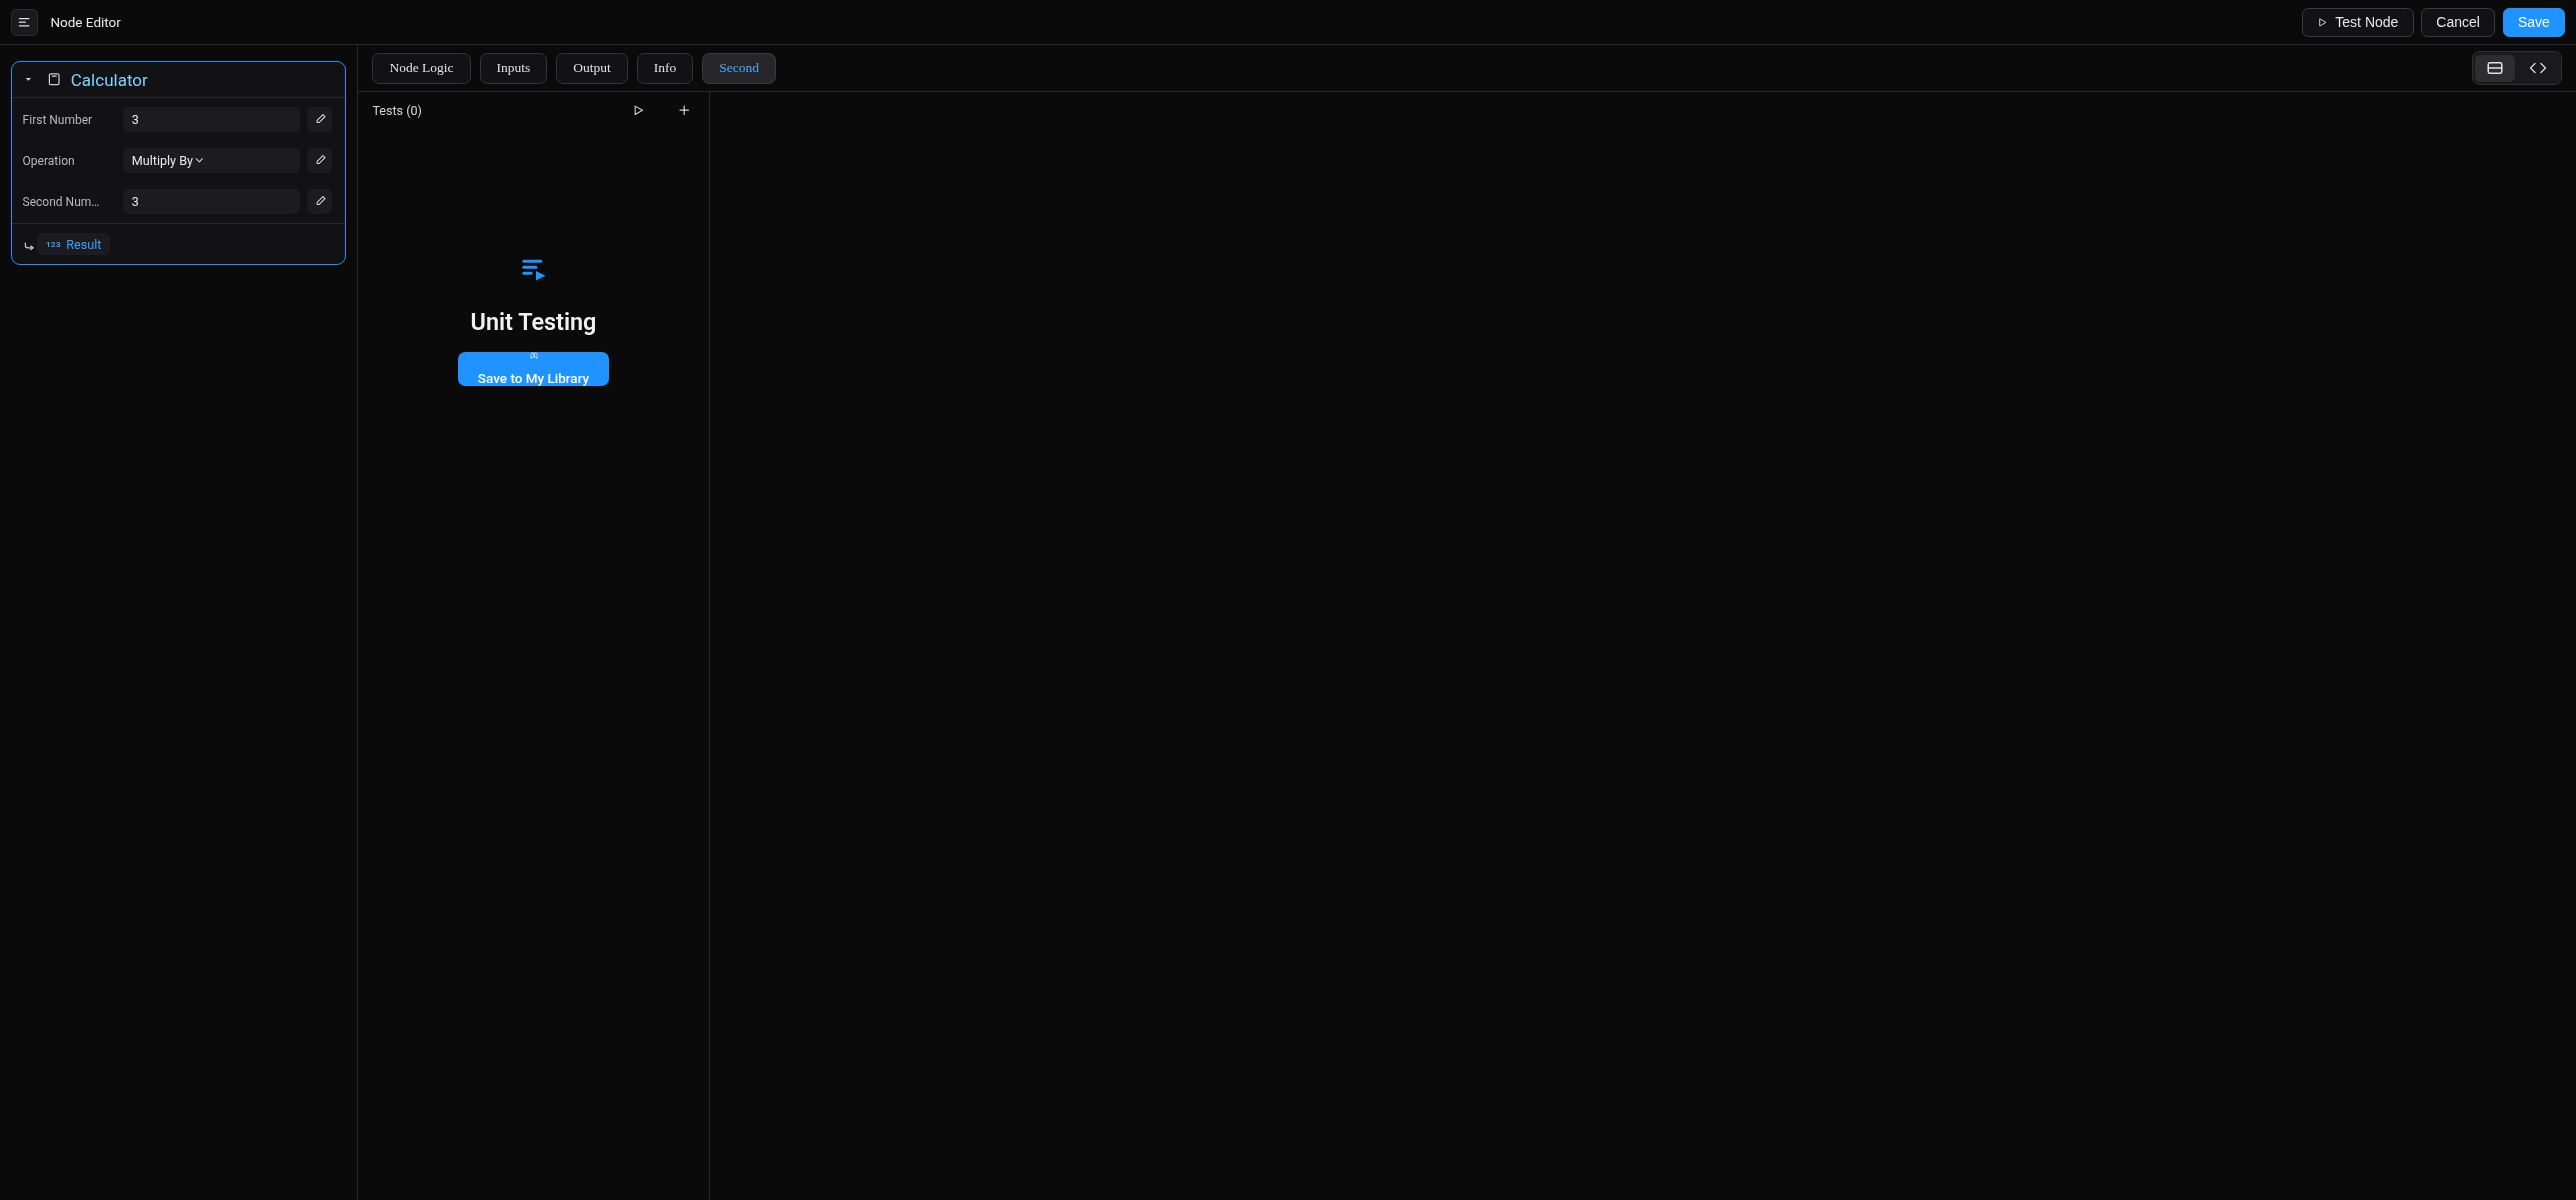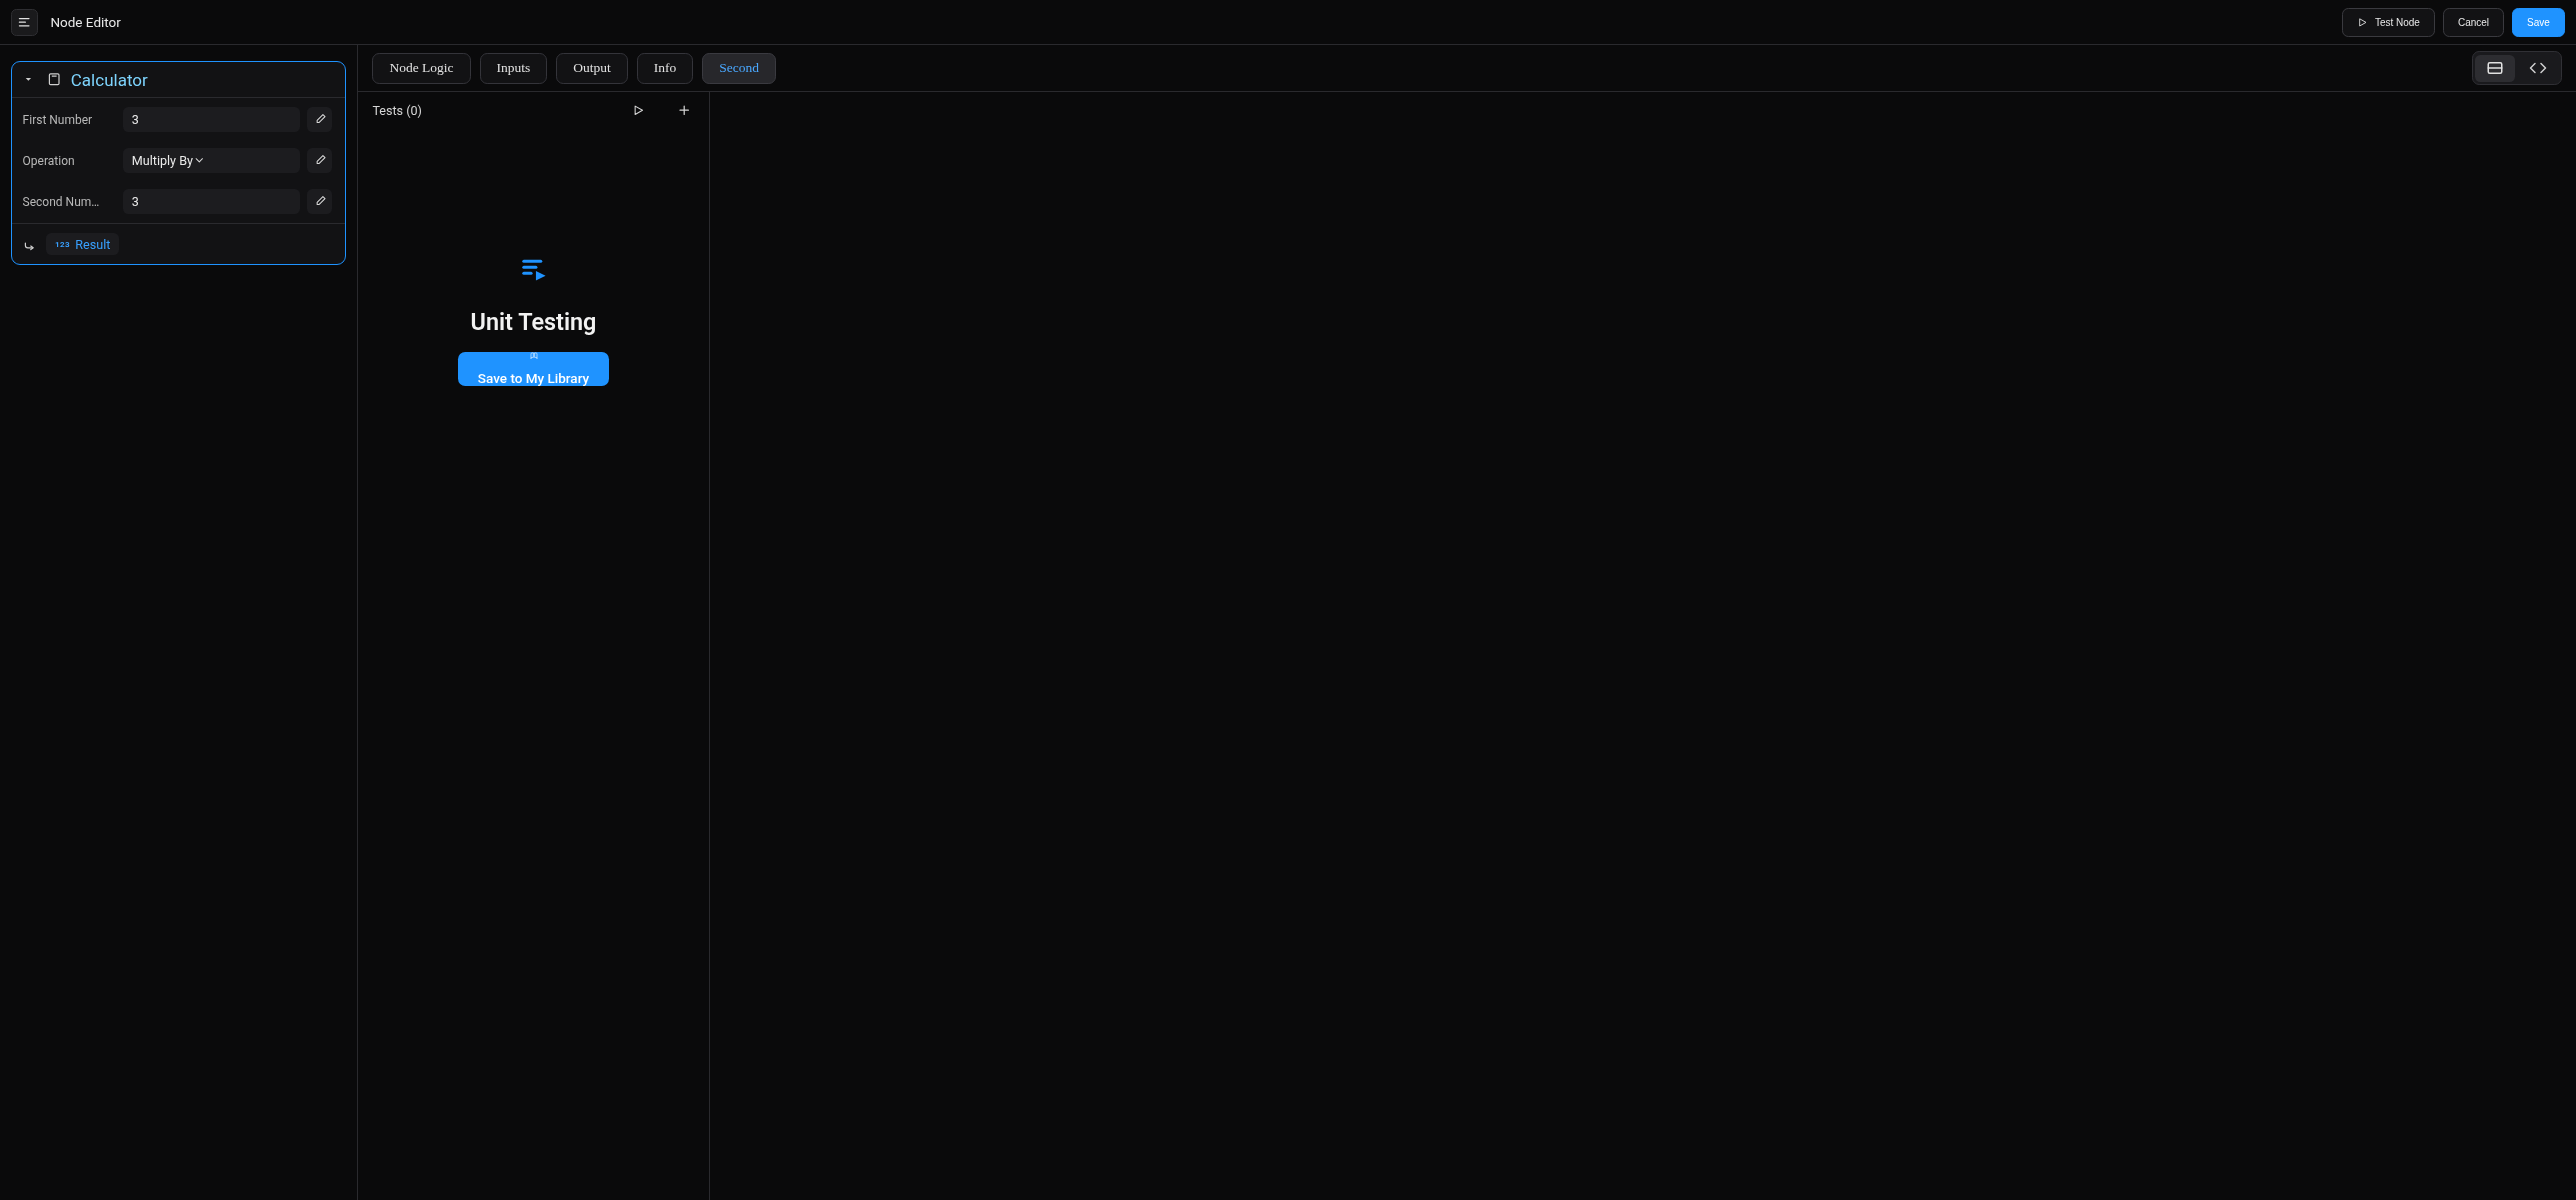--- a/index.html
+++ b/index.html
@@ -36,21 +36,21 @@
   }
   .topbar-spacer { flex: 1; }
   .topbar-actions { display: flex; gap: 7.2px; }
   .btn {
     display: inline-flex;
     align-items: center;
     gap: 7.2px;
     height: 29px;
     padding: 0 14.4px;
     border-radius: 6.3px;
-    font-size: 10px;
+    font-size: 14px;
     cursor: pointer;
     border: 0.9px solid transparent;
     background: transparent;
     color: #e8e8e8;
     text-align: center;
   }
   .btn-outline { border-color: #3a3a3f; background: #121214; }
   .btn-primary { background: #1f93ff; color: #fff; border-color: #1f93ff; }
 
   
@@ -124,21 +124,21 @@
     background: #1c1c1f;
     border-radius: 5.4px;
     cursor: pointer;
   }
 
   .node-footer {
     border-top: 0.9px solid #2a2a2e;
     padding: 9px 10.8px;
     display: flex;
     align-items: center;
-    gap: 9px;
+    gap: 0;
   }
   .return-icon { color: #bdbdbd; display: flex; }
   .pill {
     display: inline-flex;
     align-items: center;
     gap: 5.4px;
     background: #1c1c1f;
     border-radius: 5.4px;
     padding: 3.6px 9px;
     color: #38a0ff;

